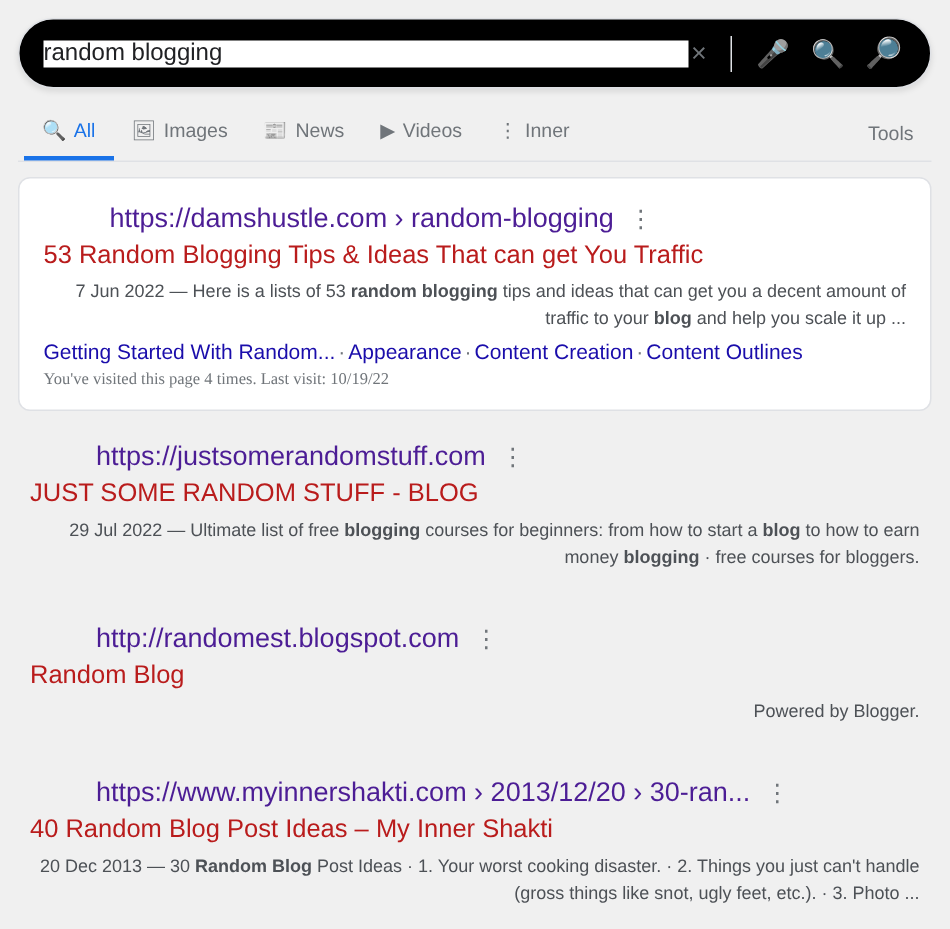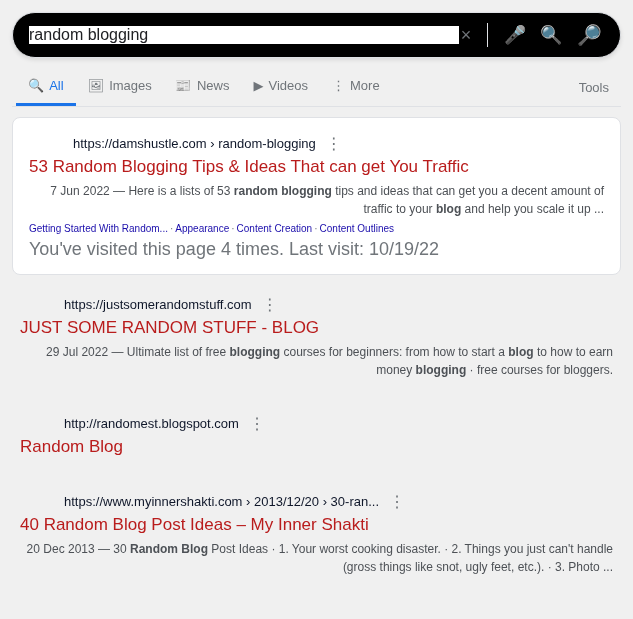--- a/index.html
+++ b/index.html
@@ -96,22 +96,22 @@
       padding: 12px 8px;
       margin-bottom: 6px;
     }
     .result-url-row {
       display: flex;
       align-items: center;
       gap: 6px;
       margin-bottom: 3px;
     }
     .result-url {
-      font-size: 13px;
-      color: #0f172a;
+      font-size: 18px;
+      color: #4c1d95;
       padding-left: 44px;
     }
     .three-dots {
       color: #70757a;
       font-size: 16px;
       cursor: pointer;
       margin-left: 4px;
     }
     .result-title {
       font-size: 17px;
@@ -127,32 +127,33 @@
       color: #4d5156;
       line-height: 1.5;
       margin-bottom: 5px;
       text-align: right;
     }
     .result-snippet b { font-weight: bold; }
     .result-links {
       display: flex;
       flex-wrap: wrap;
       gap: 2px;
-      font-size: 10px;
+      font-size: 14px;
       margin-bottom: 5px;
     }
     .result-link {
       color: #1a0dab;
       text-decoration: none;
       cursor: pointer;
     }
     .dot-sep { color: #70757a; }
     .visited-note {
-      font-size: 18px;
-      color: #70757a;
+      font-size: 11px;
+      color: #70757a;
+      font-family: Liberation Serif, serif;
     }
   </style>
 </head>
 <body>
 
 <div class="search-bar-container">
   <input type="text" class="search-input" value="random blogging" style="">
   <div class="search-bar-icons">
     <button class="icon-btn close-icon">×</button>
     <div class="divider-v"></div>
@@ -174,21 +175,21 @@
   <a class="tab">
     <span class="tab-icon">📰</span>
     <span>News</span>
   </a>
   <a class="tab">
     <span class="tab-icon">▶</span>
     <span>Videos</span>
   </a>
   <a class="tab">
     <span class="tab-icon">⋮</span>
-    <span>More</span>
+    <span>Inner</span>
   </a>
   <div class="tools-btn">Tools</div>
 </div>
 
 <div id="results-container">
     <div class="result-card">
       <div class="result-url-row">
         <span class="result-url">https://damshustle.com › random-blogging</span>
         <span class="three-dots">⋮</span>
       </div>
@@ -212,20 +213,21 @@
       </div>
       <a class="result-title" href="#">JUST SOME RANDOM STUFF - BLOG</a>
       <div class="result-snippet">29 Jul 2022 — Ultimate list of free <b>blogging</b> courses for beginners: from how to start a <b>blog</b> to how to earn money <b>blogging</b> · free courses for bloggers.</div>
     </div>
     <div class="result-item">
       <div class="result-url-row">
         <span class="result-url">http://randomest.blogspot.com</span>
         <span class="three-dots">⋮</span>
       </div>
       <a class="result-title" href="#">Random Blog</a>
+      <div class="result-snippet">Powered by Blogger.</div>
     </div>
     <div class="result-item">
       <div class="result-url-row">
         <span class="result-url">https://www.myinnershakti.com › 2013/12/20 › 30-ran...</span>
         <span class="three-dots">⋮</span>
       </div>
       <a class="result-title" href="#">40 Random Blog Post Ideas – My Inner Shakti</a>
       <div class="result-snippet">20 Dec 2013 — 30 <b>Random</b> <b>Blog</b> Post Ideas · 1. Your worst cooking disaster. · 2. Things you just can't handle (gross things like snot, ugly feet, etc.). · 3. Photo ...</div>
     </div>
   </div>

